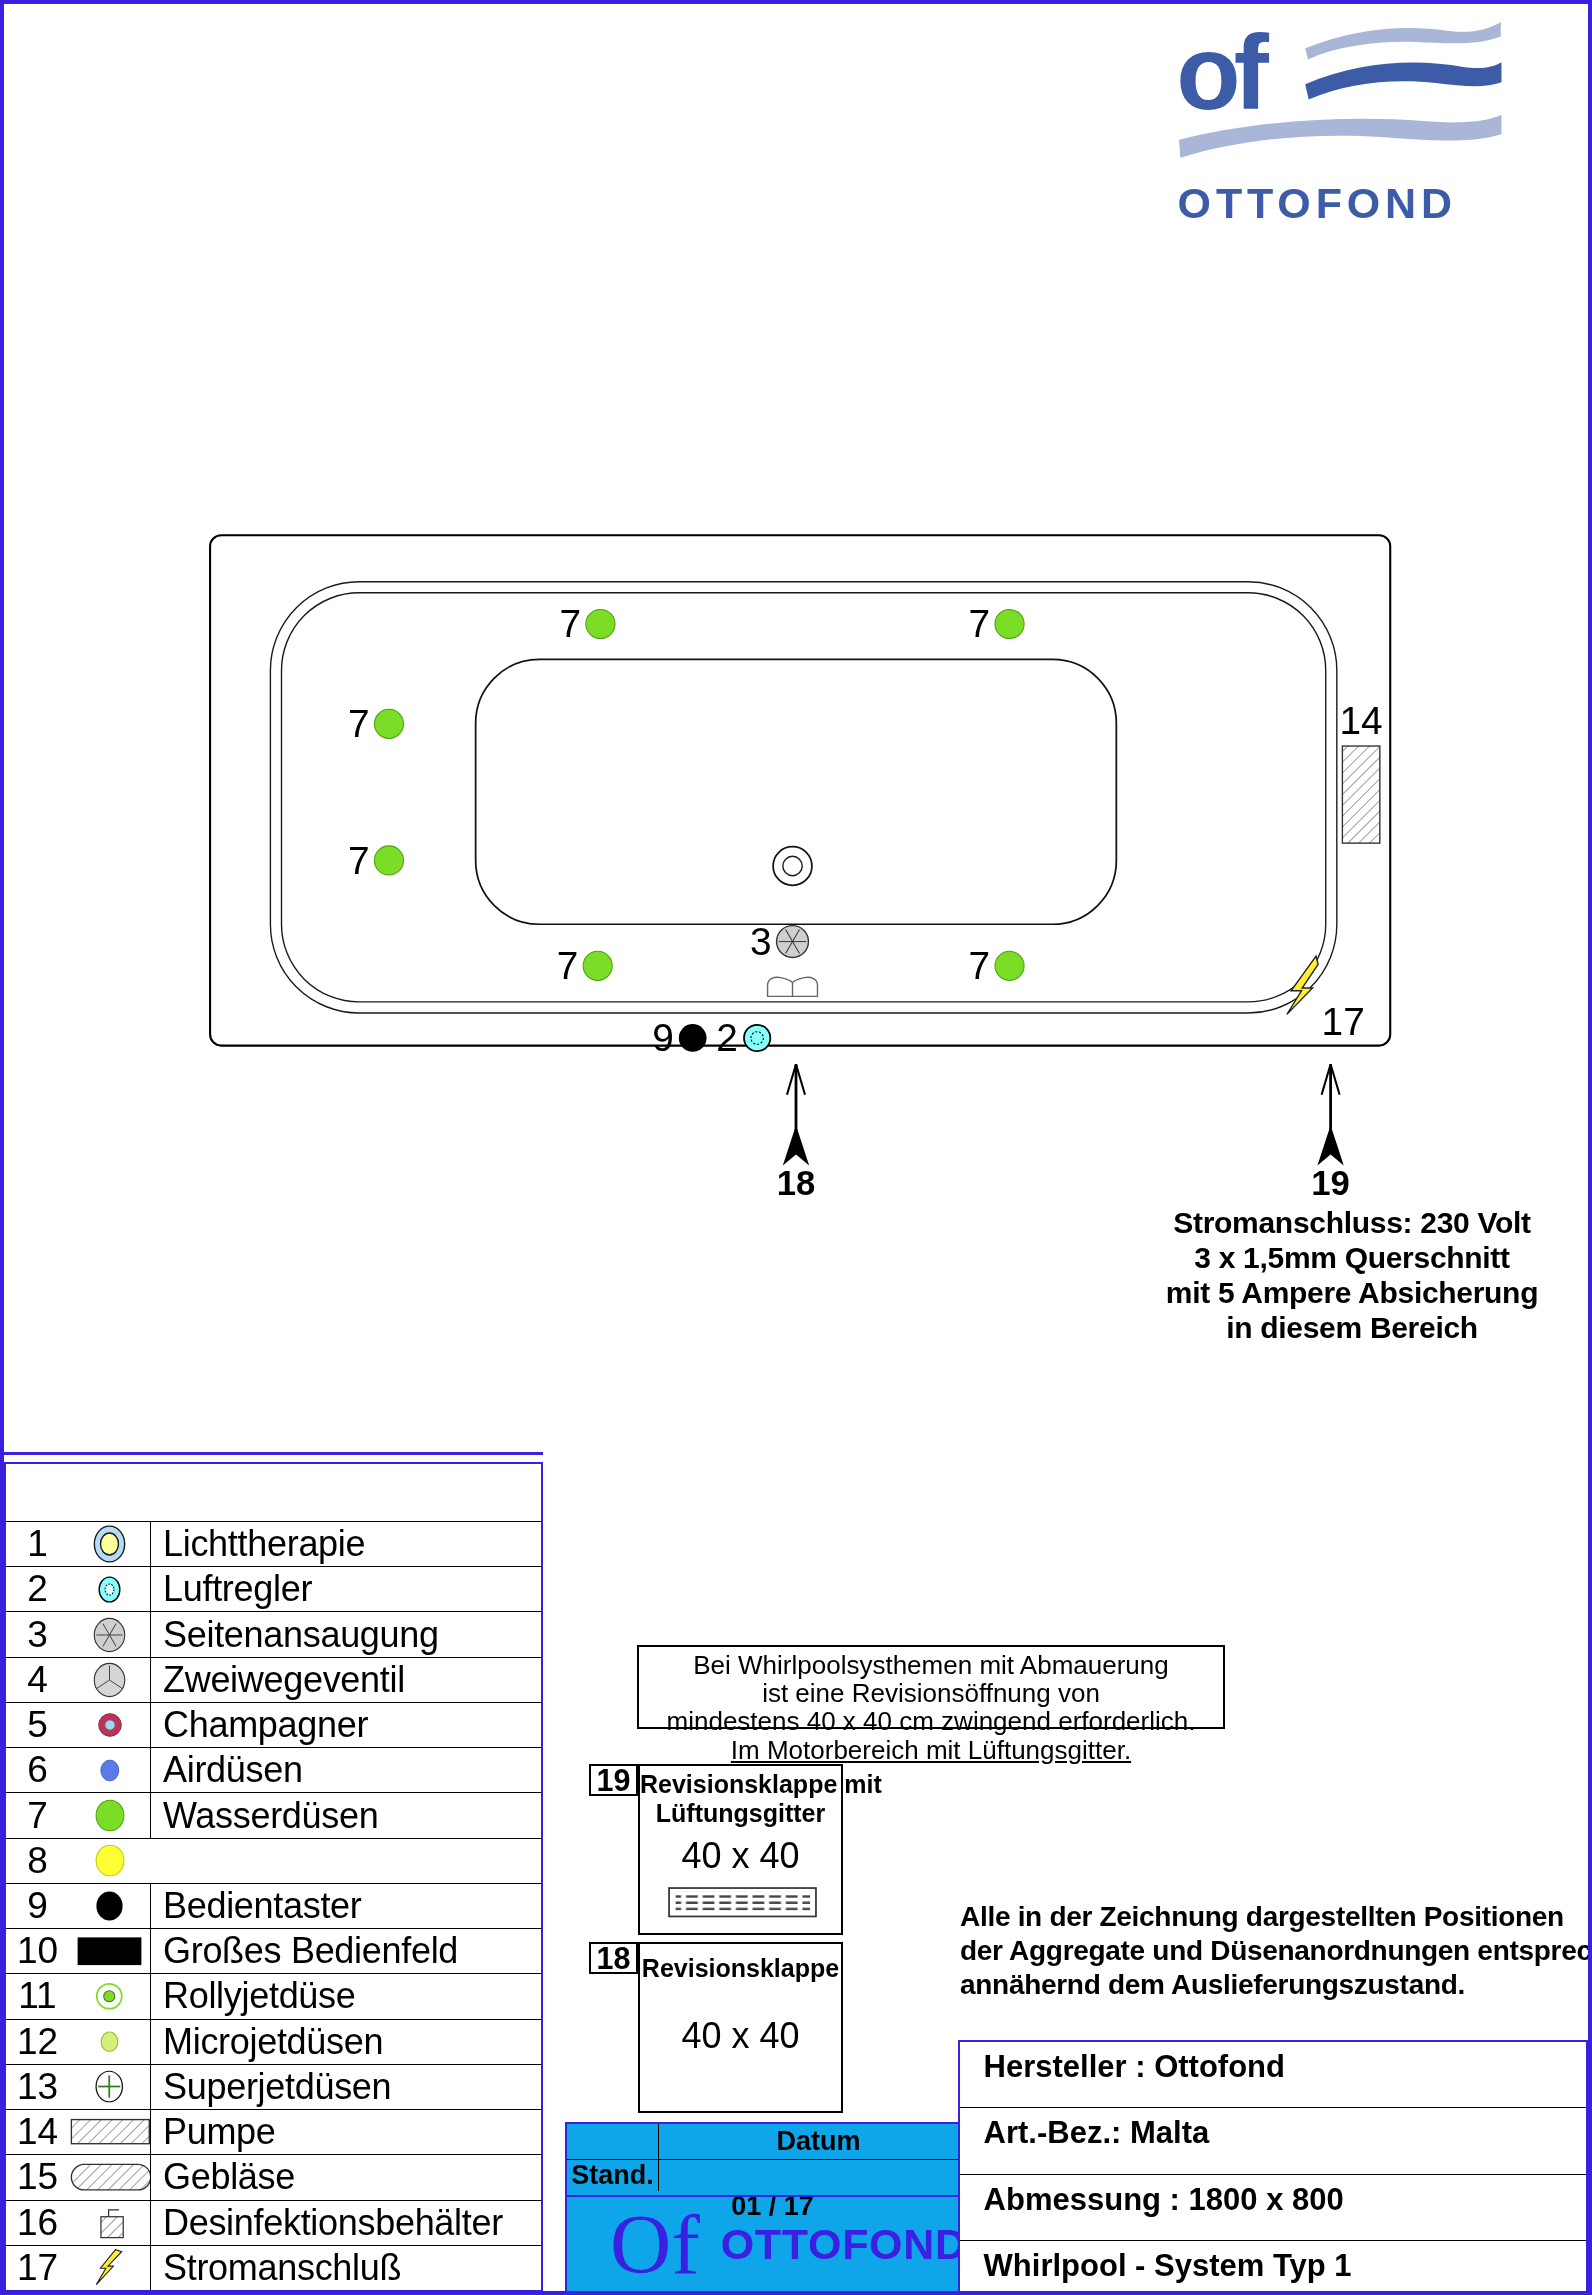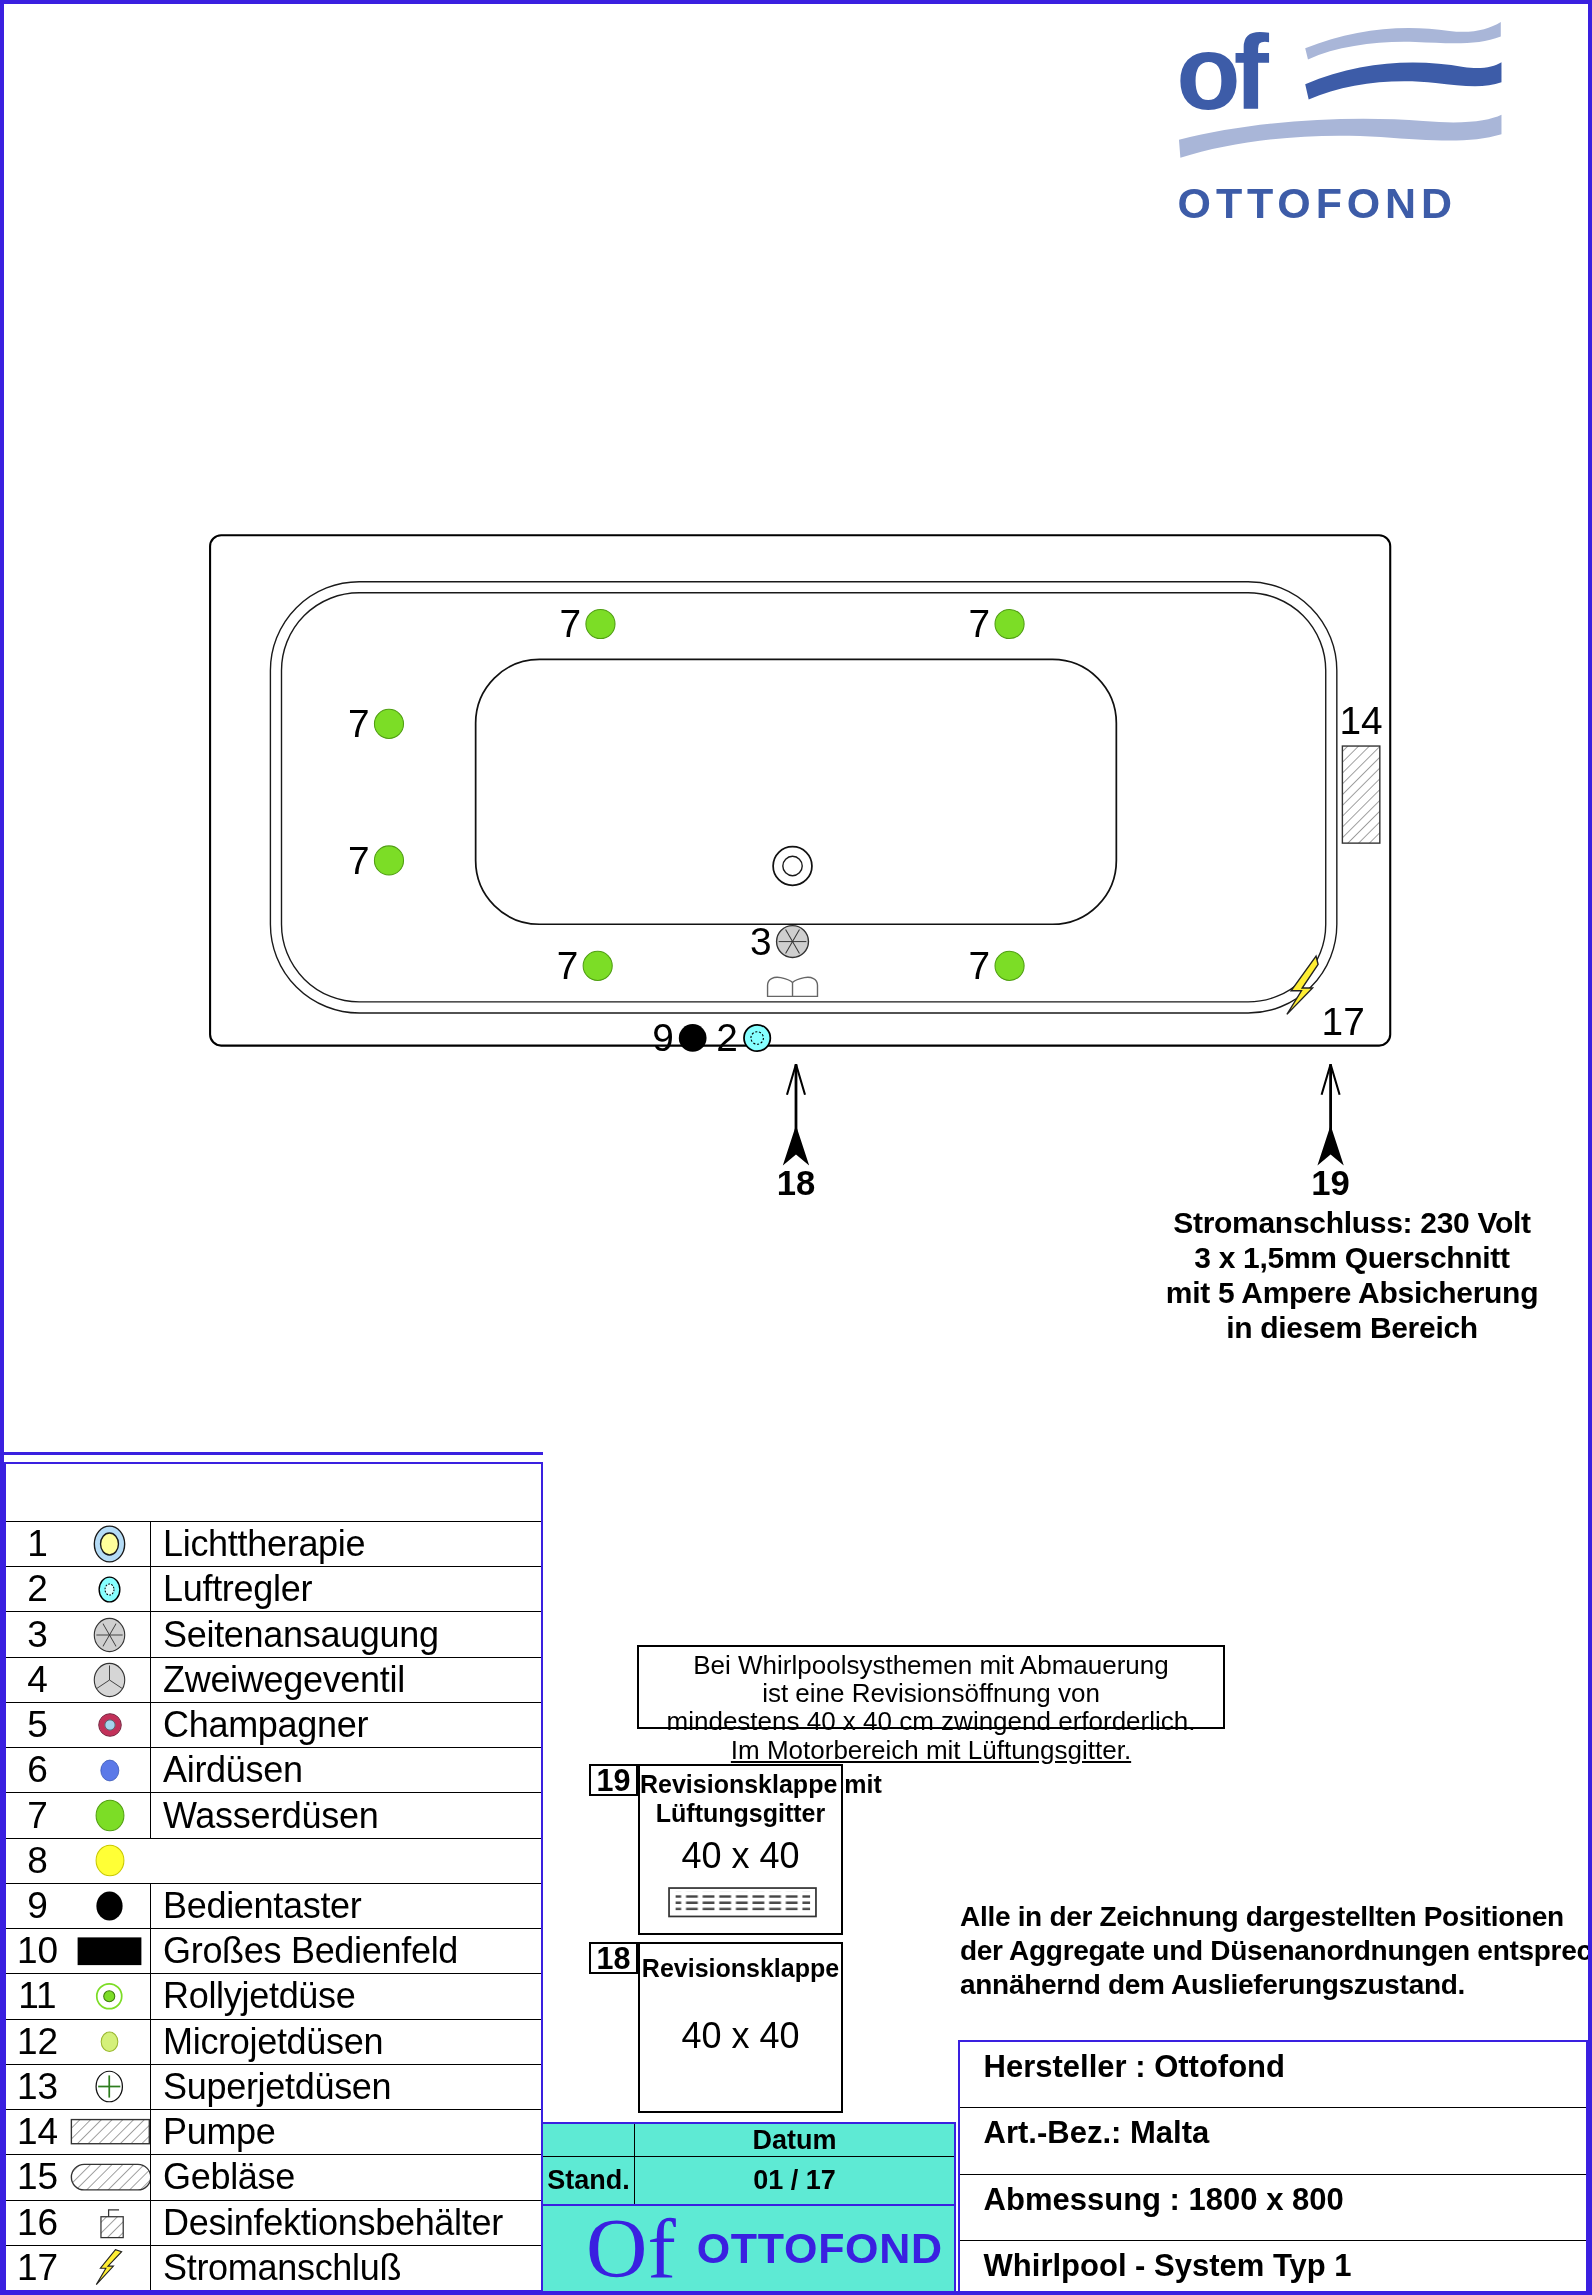--- a/index.html
+++ b/index.html
@@ -40,23 +40,23 @@
   .rbox .sz{font-size:36px;margin-top:8.3px;}
   .b19{left:589px;top:1764px;}
   .b19box{left:638px;top:1764px;}
   .b18{left:589px;top:1942px;}
   .b18box{left:638px;top:1942px;}
   .grille{position:absolute;left:28px;top:121px;}
   
   .disclaimer{left:960px;top:1900px;width:624px;font-weight:bold;font-size:28px;line-height:34px;letter-spacing:-0.3px;}
   .disclaimer span{display:block;white-space:nowrap;}
   
-  .stamp{left:541px;top:2122px;width:415px;height:171px;border:2.1px solid #3a20e0;box-sizing:border-box;background:#5eead4;display:flex;flex-direction:column;}
+  .stamp{left:565px;top:2122px;width:415px;height:171px;border:2.1px solid #3a20e0;box-sizing:border-box;background:#0ea5e9;display:flex;flex-direction:column;}
   .stamp .r1{height:35px;display:flex;}
-  .stamp .r2{height:52px;display:flex;border-top:1.4px solid #000;box-sizing:border-box;}
+  .stamp .r2{height:36px;display:flex;border-top:1.4px solid #000;box-sizing:border-box;flex-direction:column;}
   .stamp .cellL{width:92px;border-right:1.4px solid #000;box-sizing:border-box;display:flex;align-items:center;justify-content:center;font-weight:bold;font-size:27px;}
   .stamp .cellR{flex:1;display:flex;align-items:center;justify-content:center;font-weight:bold;font-size:27px;}
   .stamp .r3{flex:1;border-top:2.1px solid #3a20e0;display:flex;align-items:center;}
   .of-serif{font-family:"Liberation Serif",serif;font-size:85px;color:#3a20e0;margin-left:43px;line-height:1;}
   .of-word{font-weight:bold;font-size:43px;color:#3a20e0;margin-left:21px;letter-spacing:0.7px;}
   
   .info{left:958px;top:2040px;width:630px;height:253px;border:2.1px solid #3a20e0;box-sizing:border-box;background:#fff;display:flex;flex-direction:column;}
   .irow{flex:1;display:flex;align-items:center;padding-left:23.6px;font-weight:bold;font-size:31px;box-sizing:border-box;white-space:nowrap;}
   .irow + .irow{border-top:1.4px solid #000;margin-top:15px;}
 </style>

